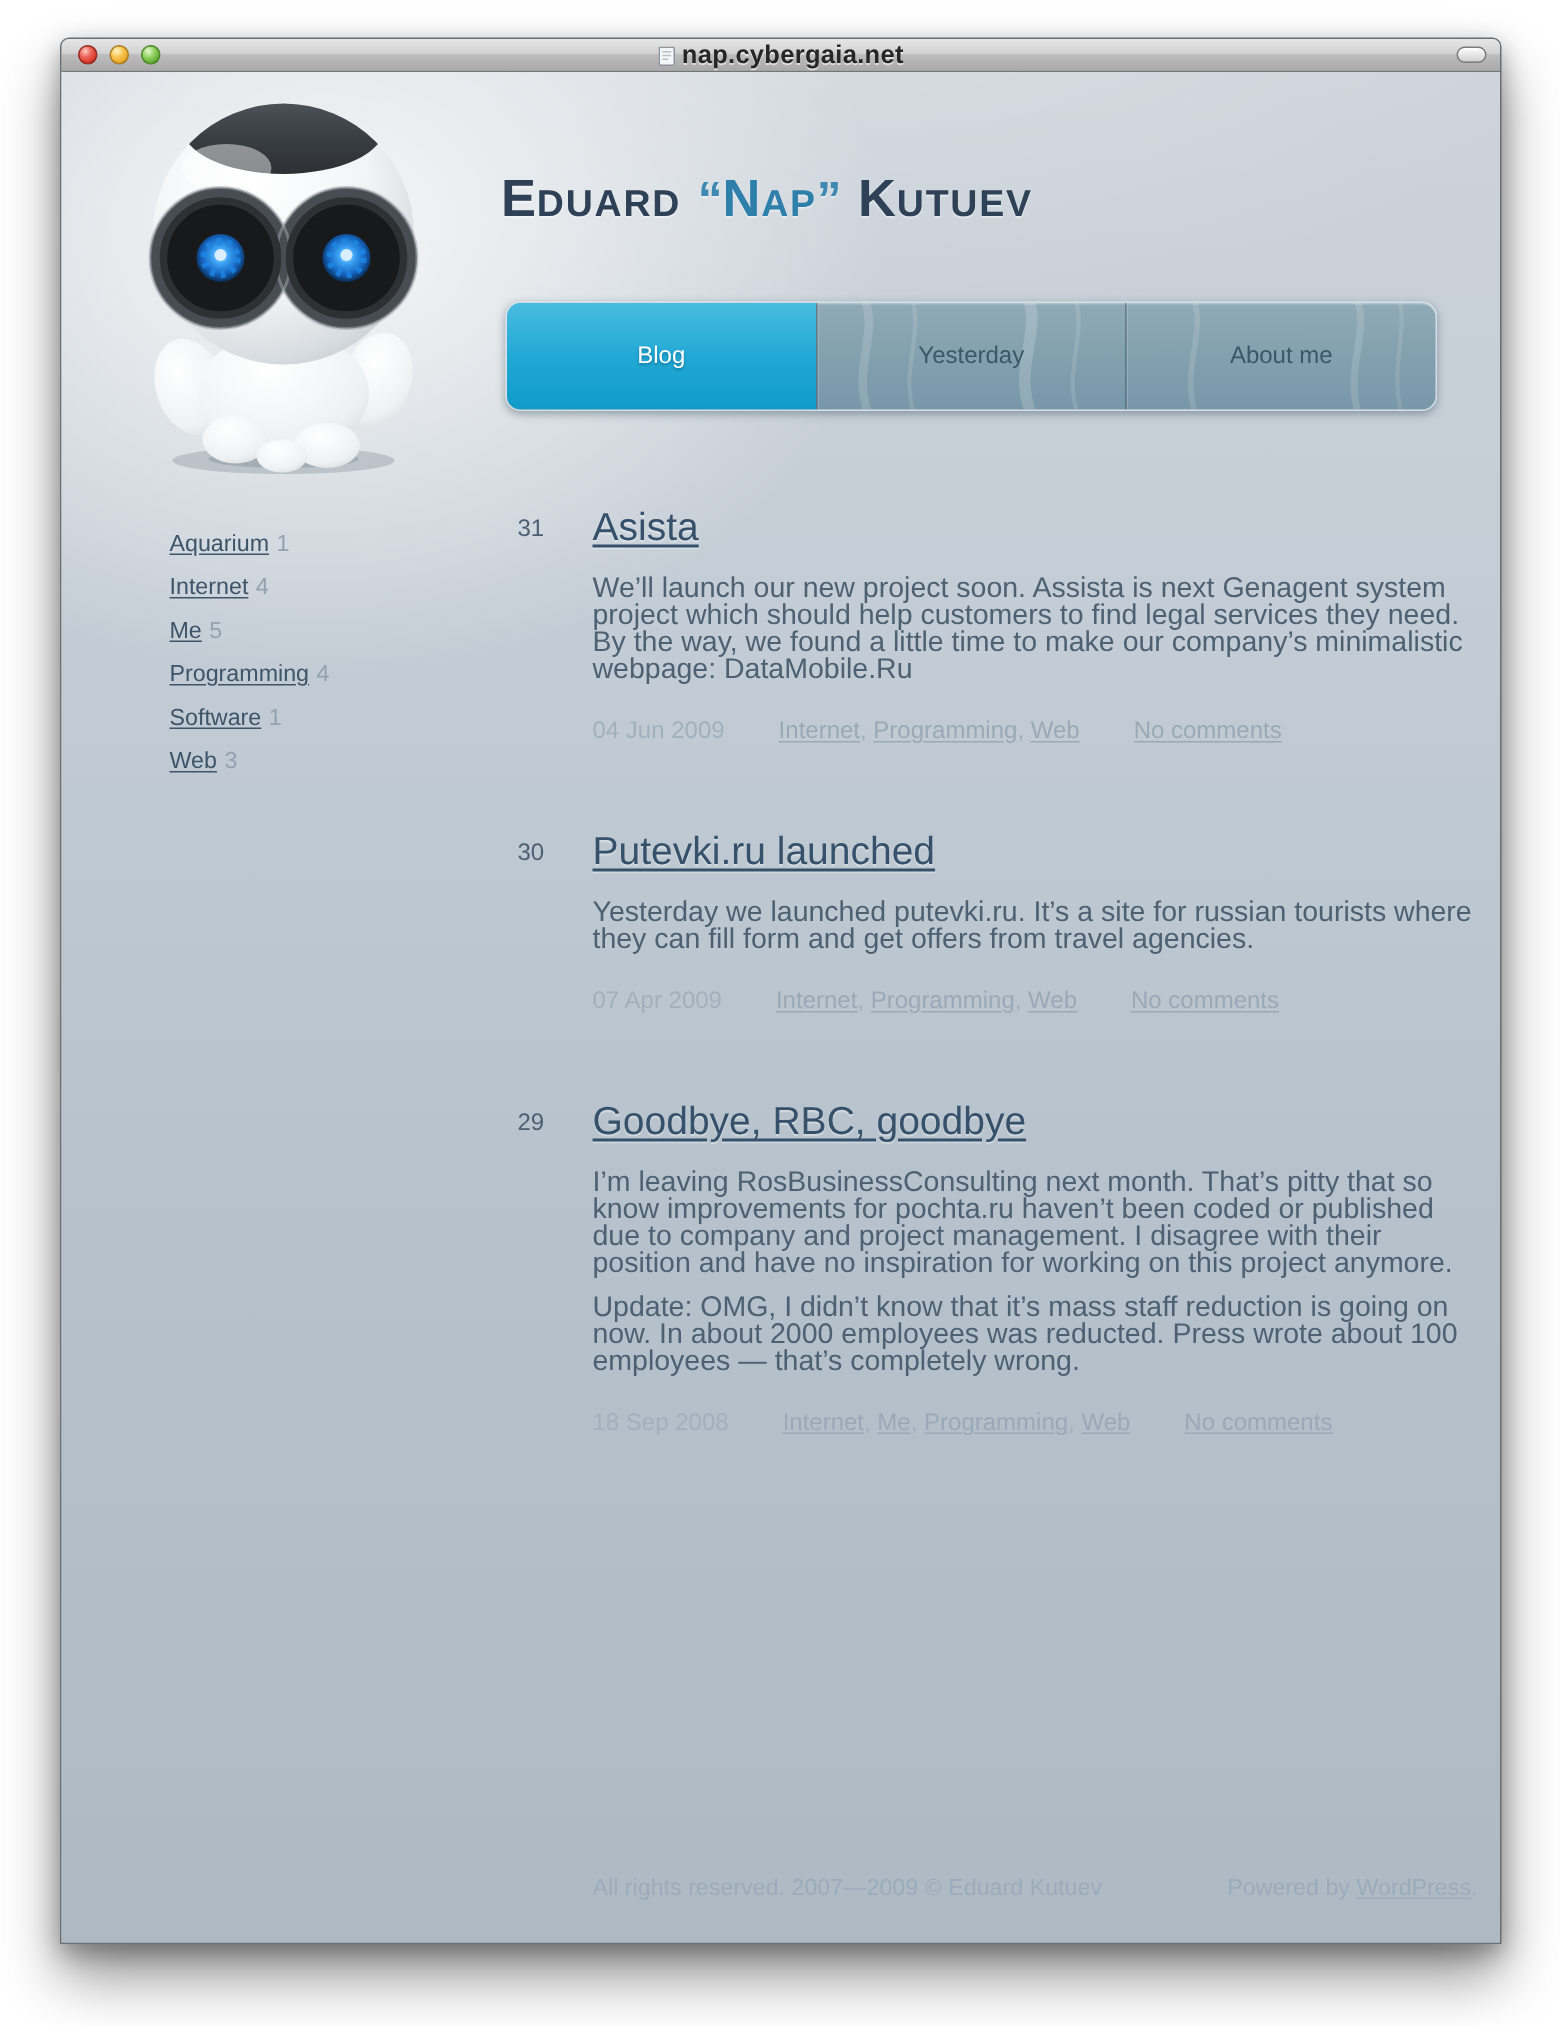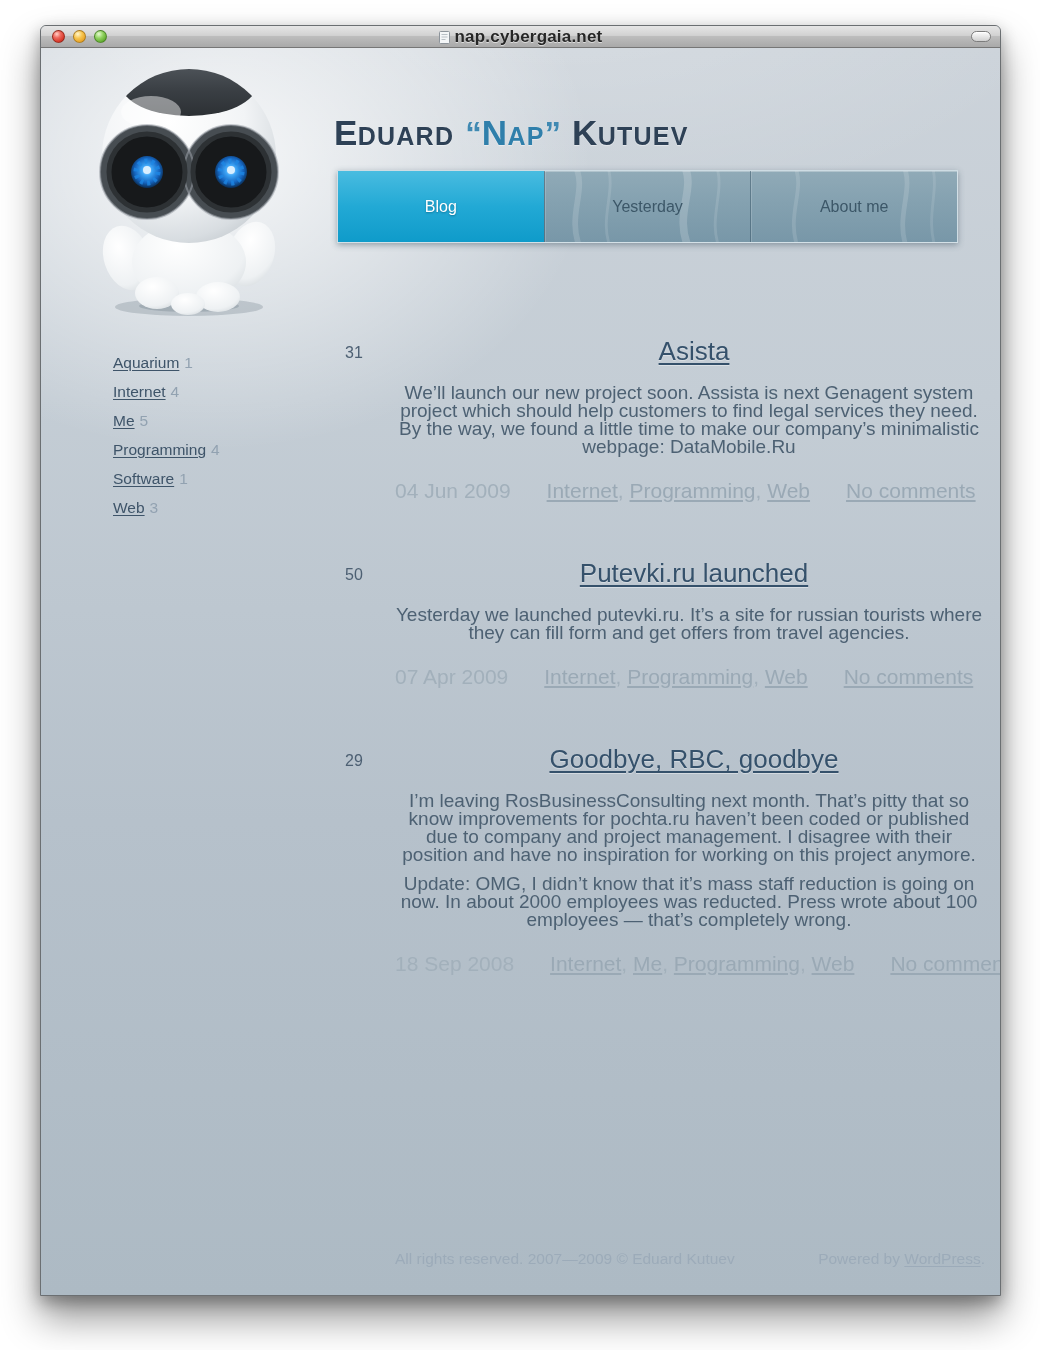--- a/index.html
+++ b/index.html
@@ -39,22 +39,22 @@
   .robot { position:absolute; left:48px; top:12px; width:200px; height:260px; }
   .site-title { position:absolute; left:293px; top:62px; line-height:46px; white-space:nowrap;
     color:#2e4156; text-shadow:0 1px 1px rgba(255,255,255,.45); }
   .st-big { font-size:35px; letter-spacing:.5px; }
   .st-small { font-size:25px; letter-spacing:1.2px; }
   .st-accent { color:#2f7fab; }
   .st-quote { font-size:33px; color:#4089b2; }
   .sp-l { margin-left:11px; }
 
   
-  .navbar { position:absolute; left:296px; top:122px; width:621px; height:73px;
-    border-radius:0; border:1px solid rgba(235,243,247,.75);
+  .navbar { position:absolute; left:296px; top:153px; width:621px; height:73px;
+    border-radius:10px; border:1px solid rgba(235,243,247,.75);
     background:linear-gradient(180deg,#90aab7 0%,#84a1b0 45%,#7897a8 100%);
     box-shadow:0 2px 6px rgba(55,78,93,.45), inset 0 1px 0 rgba(255,255,255,.3);
     display:flex; overflow:hidden; }
   .nav-item { flex:1 1 0; display:flex; align-items:center; justify-content:center;
     position:relative; font-size:16px; color:#3c5768; cursor:pointer; }
   .nav-item + .nav-item { border-left:1px solid rgba(44,74,92,.45);
     box-shadow:inset 1px 0 0 rgba(255,255,255,.16); }
   .nav-item.active { background:linear-gradient(180deg,#49bce0 0%,#22a9d5 50%,#0f9bca 100%);
     color:#ffffff; text-shadow:0 1px 2px rgba(0,62,92,.45); }
   .nav-waves { position:absolute; inset:0; width:100%; height:100%; pointer-events:none; }
@@ -63,27 +63,27 @@
   
   .sidebar { position:absolute; left:72px; top:300px; }
   .sidebar li { list-style:none; line-height:29px; font-size:15.5px; white-space:nowrap; }
   .cat-link { color:#3e5469; text-decoration:underline; text-underline-offset:2px; cursor:pointer; }
   .cat-count { color:#92a2b1; margin-left:5px; }
 
   
   .posts { position:absolute; left:304px; top:287px; width:648px; }
   .post { display:flex; margin-bottom:54px; }
   .post-number { width:50px; flex:0 0 50px; font-size:16px; color:#4d6073; padding-top:9px; }
-  .post-main { width:598px;text-align:center; }
+  .post-main { width:598px; }
   .post-title { display:inline-block; font-size:26px; font-weight:400; color:#35516b;
     text-decoration:underline; text-underline-offset:3px; line-height:32px;
     text-shadow:0 1px 1px rgba(255,255,255,.4); cursor:pointer; }
   .post-body { margin-top:17px; width:588px; font-size:19px; line-height:18px; color:#4d6173; }
   .post-body p + p { margin-top:11px; }
-  .post-meta { margin-top:23px; display:flex; gap:36px; font-size:21px; color:#a2b0bb; white-space:nowrap; }
+  .post-meta { margin-top:23px; display:flex; gap:36px; font-size:16px; color:#a2b0bb; white-space:nowrap; }
   .meta-link { color:#9aa9b5; text-decoration:underline; text-underline-offset:2px; cursor:pointer; }
   .cat-item::after { content:", "; }
   .cat-item:last-child::after { content:""; }
 
   
   .footer { position:absolute; left:354px; top:1202px; width:590px;
     display:flex; justify-content:space-between; font-size:15.5px; color:#9cabb9; }
   .footer a { color:#9cabb9; text-decoration:underline; text-underline-offset:2px; cursor:pointer; }
 </style>
 </head>
@@ -223,21 +223,21 @@
           </div>
           <div class="post-meta">
             <span class="meta-date">04 Jun 2009</span>
             <span class="meta-cats"><span class="cat-item"><a class="meta-link">Internet</a></span><span class="cat-item"><a class="meta-link">Programming</a></span><span class="cat-item"><a class="meta-link">Web</a></span></span>
             <a class="meta-link">No comments</a>
           </div>
         </div>
       </article>
 
       <article class="post">
-        <div class="post-number">50</div>
+        <div class="post-number">30</div>
         <div class="post-main">
           <a class="post-title">Putevki.ru launched</a>
           <div class="post-body">
             <p><span>Yesterday we launched putevki.ru. It’s a site for russian tourists where they can fill form and get offers from travel agencies.</span></p>
           </div>
           <div class="post-meta">
             <span class="meta-date">07 Apr 2009</span>
             <span class="meta-cats"><span class="cat-item"><a class="meta-link">Internet</a></span><span class="cat-item"><a class="meta-link">Programming</a></span><span class="cat-item"><a class="meta-link">Web</a></span></span>
             <a class="meta-link">No comments</a>
           </div>

